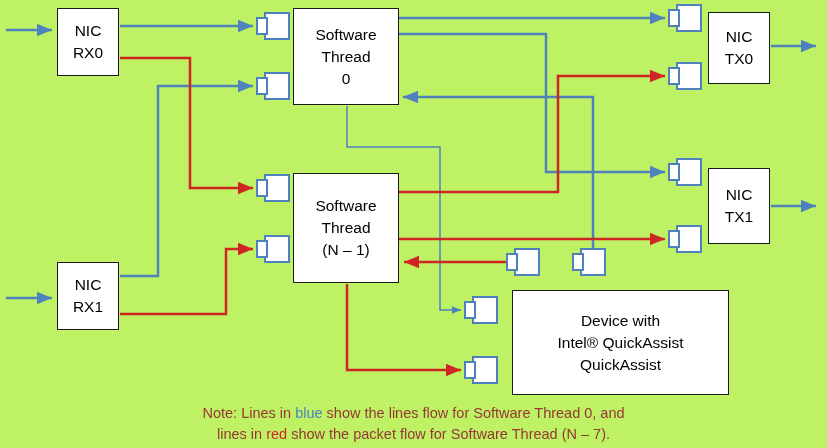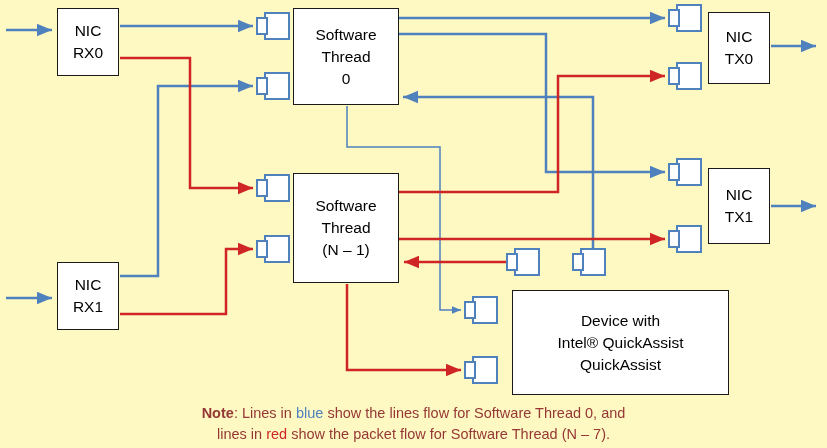--- a/index.html
+++ b/index.html
@@ -3,21 +3,21 @@
 <meta charset="utf-8">
 <style>
   :root{
     --blue:#4F81BD;
     --red:#D02525;
     --qborder:#4F81BD;
     --note:#953735;
   }
   html,body{margin:0;padding:0;background:#fff;}
   .canvas{
-    position:relative;width:827px;height:448px;background:#fef9c3;overflow:hidden;
+    position:relative;width:827px;height:448px;background:#bef264;overflow:hidden;
     font-family:"Liberation Sans", sans-serif;
   }
   svg.flows{position:absolute;left:0;top:0;width:827px;height:448px;pointer-events:none;}
   polyline.flow{fill:none;stroke-width:2.5px;}
   polyline.blue{stroke:var(--blue);}
   polyline.red{stroke:var(--red);}
   polyline.thin{stroke-width:1.5px;}
   .box{
     position:absolute;background:#fff;border:1px solid #1a1a1a;box-sizing:border-box;
     display:flex;flex-direction:column;align-items:center;justify-content:center;
@@ -32,21 +32,21 @@
   .queue .q-tab{
     position:absolute;left:0;top:5px;width:12px;height:18px;background:#fff;
     border:2px solid var(--qborder);box-sizing:border-box;
   }
   .note{
     position:absolute;left:0;top:403px;width:827px;text-align:center;
     font-size:14.5px;color:var(--note);line-height:1.48;
   }
   .note .w-blue{color:var(--blue);}
   .note .w-red{color:var(--red);}
-  .note b{font-weight:bold;text-align:center;}
+  .note b{font-weight:normal;text-align:center;}
 </style>
 </head>
 <body>
 
 <div class="canvas">
 
   <svg class="flows" viewBox="0 0 827 448">
     <defs>
       <marker id="arrB" markerWidth="8" markerHeight="6" refX="6" refY="2.5" orient="auto" markerUnits="strokeWidth">
         <path d="M0,0 L6,2.5 L0,5 Z" class="arrow-blue-fill" fill="#4F81BD"></path>

